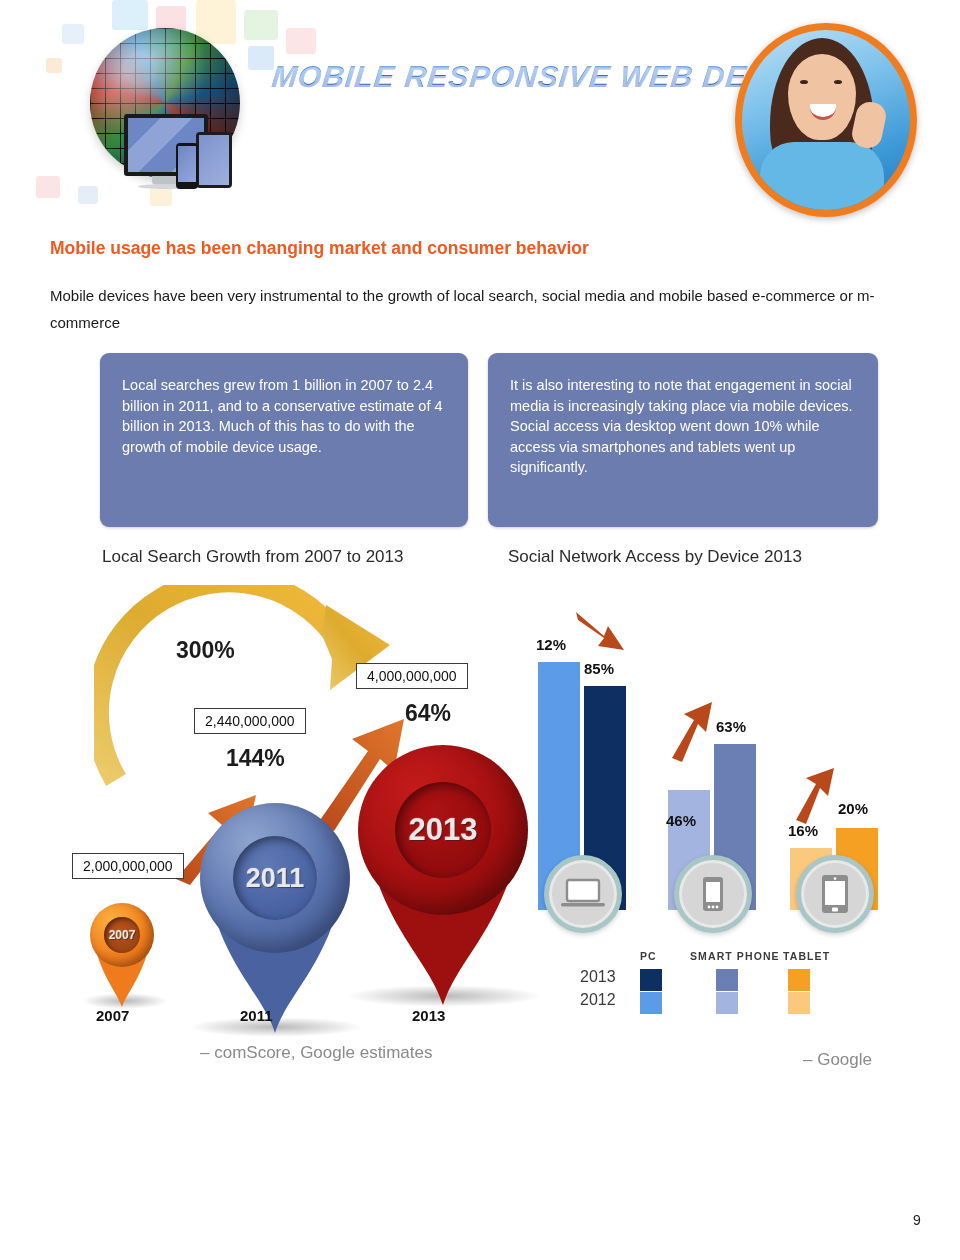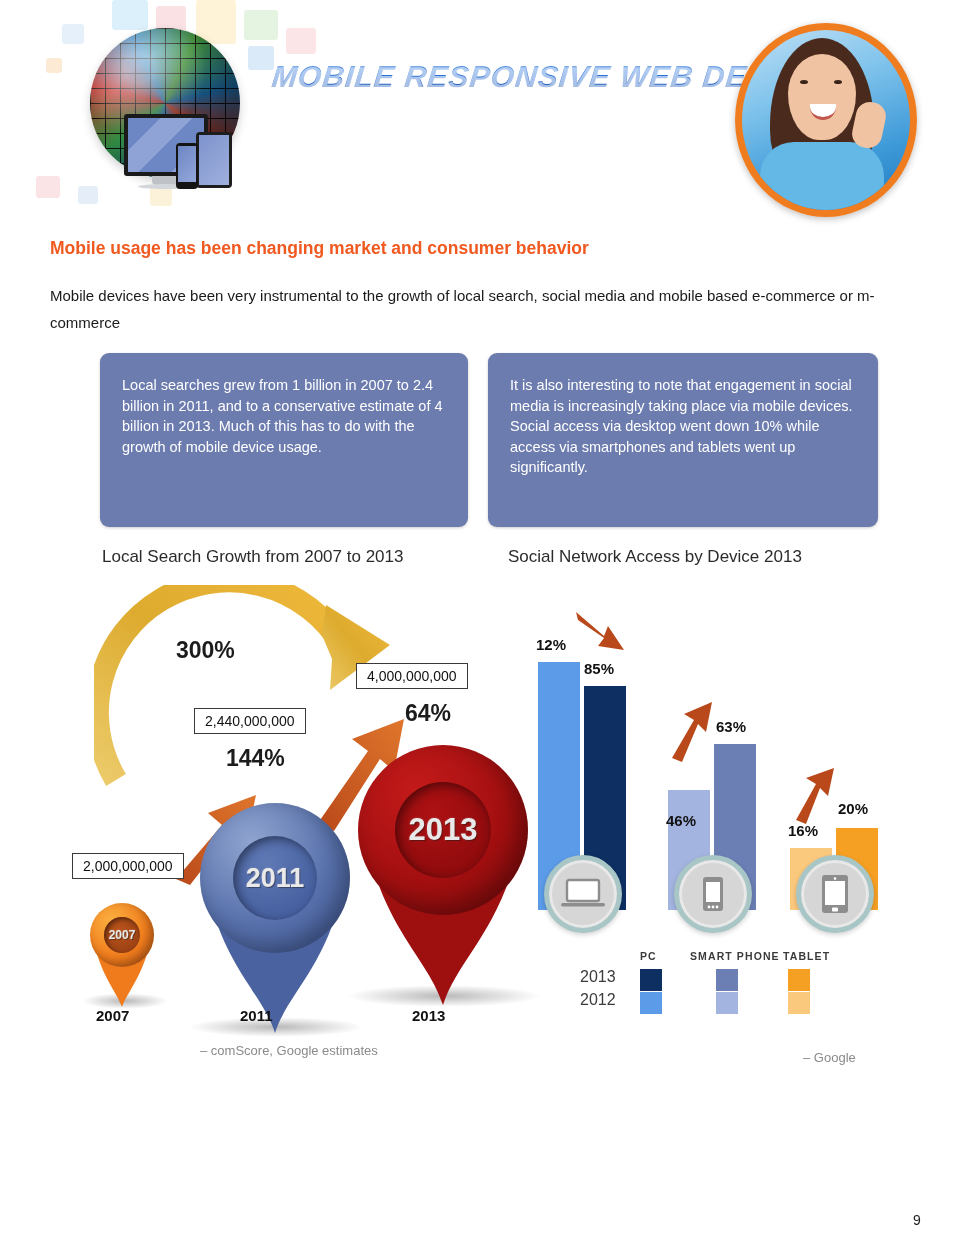--- a/index.html
+++ b/index.html
@@ -113,21 +113,21 @@
   .devcircle{position:absolute;width:78px;height:78px;border-radius:50%;
      background:#d6d6d6;border:5px solid #a9c6c6;box-sizing:border-box;
      display:flex;align-items:center;justify-content:center;
      box-shadow:0 2px 5px rgba(0,0,0,.18), inset 0 0 0 3px #e8e8e8;}
 
   .legend{position:absolute;}
   .legend-head{position:absolute;font-size:10.5px;font-weight:bold;letter-spacing:1.1px;color:#3b3b3b;}
   .legend-year{position:absolute;font-size:16px;color:#3b3b3b;}
   .swatch{position:absolute;width:22px;height:22px;}
 
-  .source{position:absolute;font-size:13px;color:#8a8a8a;}
+  .source{position:absolute;font-size:17px;color:#8a8a8a;}
   #pagenum{left:913px;top:1212px;font-size:14px;color:#222;}
 </style>
 </head>
 <body>
 
 <div class="abs" id="banner">
   <div class="conf-sq" style="left:112px;top:0px;width:36px;height:30px;background:#bfe3f7;"></div>
   <div class="conf-sq" style="left:156px;top:6px;width:30px;height:26px;background:#f6c9cc;"></div>
   <div class="conf-sq" style="left:196px;top:0px;width:40px;height:44px;background:#fde9b5;"></div>
   <div class="conf-sq" style="left:244px;top:10px;width:34px;height:30px;background:#cfe9c8;"></div>

